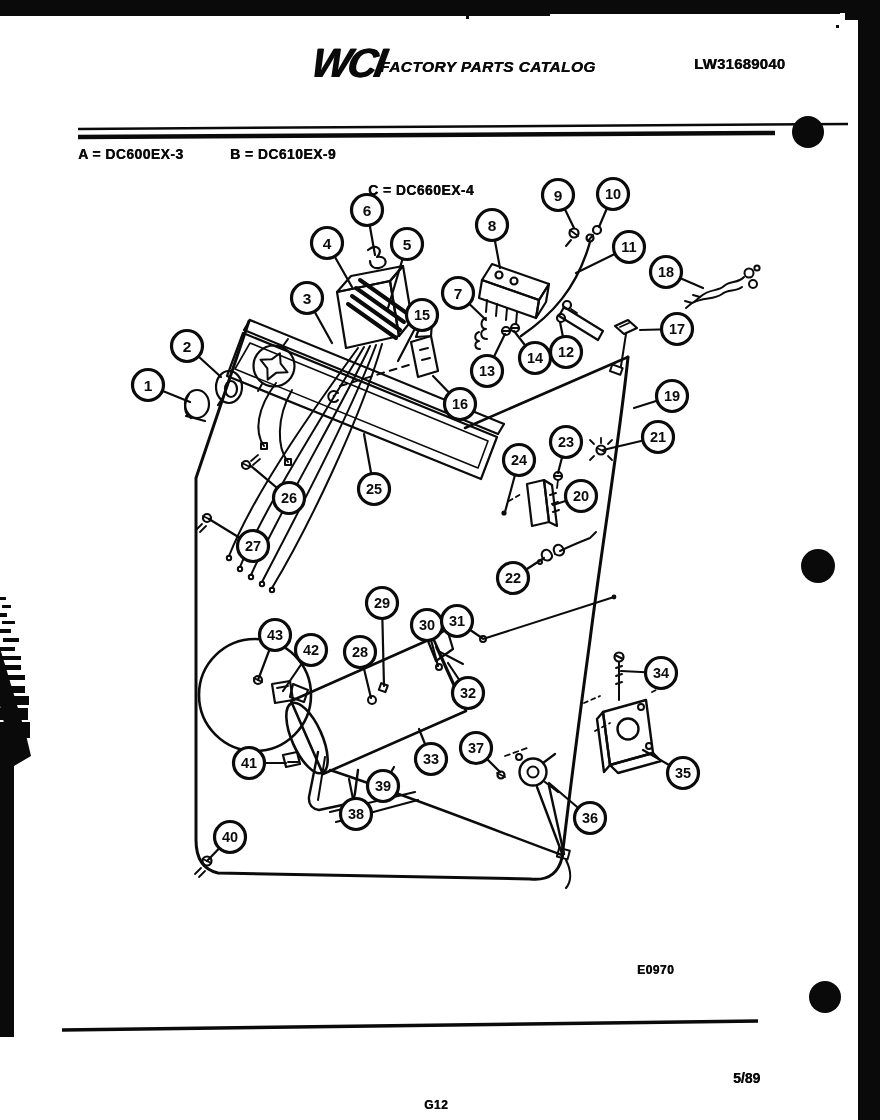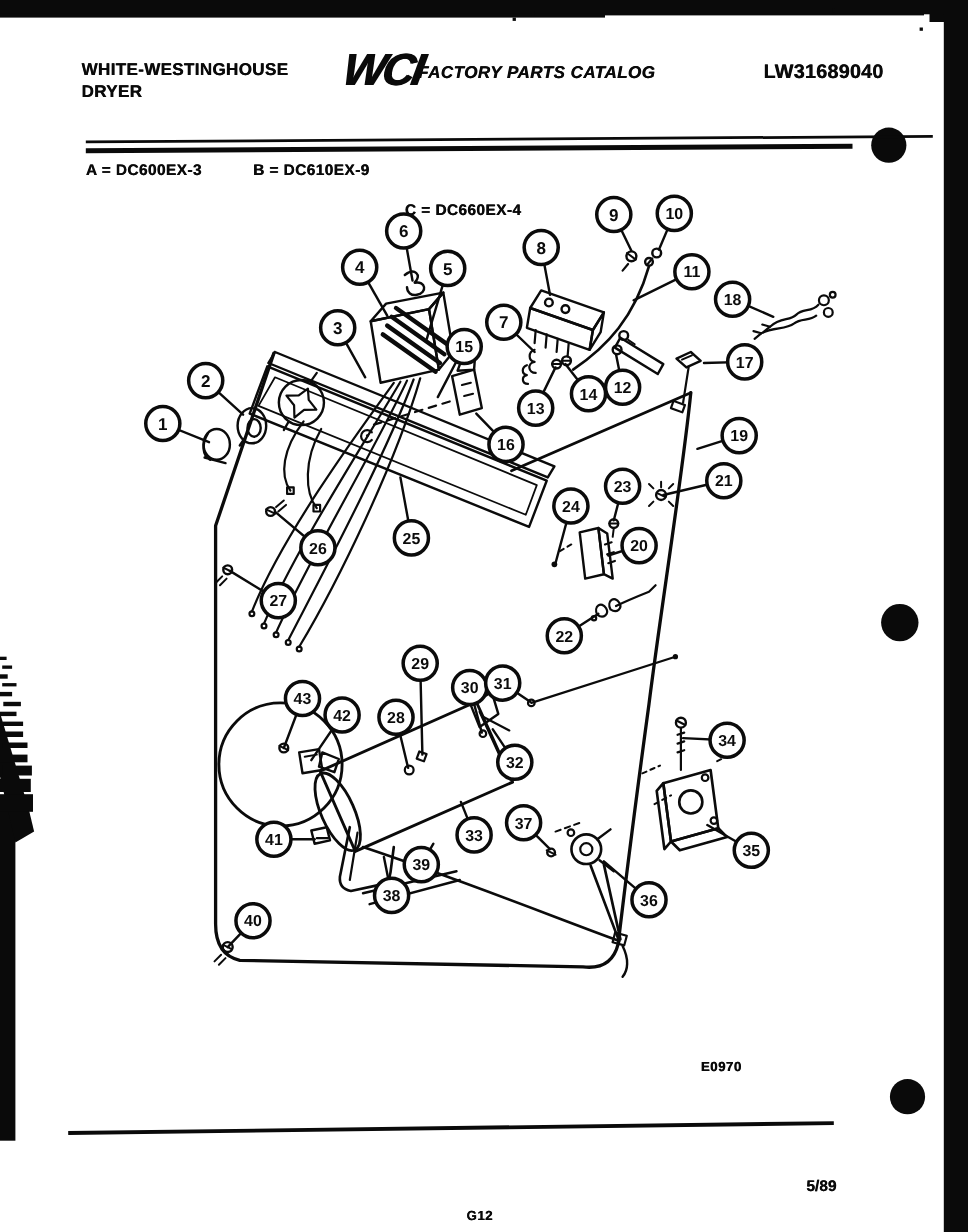--- a/index.html
+++ b/index.html
@@ -7,37 +7,33 @@
     position:relative;width:880px;height:1120px;margin:0 auto;
     background:#ffffff;overflow:hidden;
     font-family:"Liberation Sans",sans-serif;color:#0a0a0a;
   }
   .abs{position:absolute;}
   .txt{font-weight:bold;color:#0a0a0a;white-space:nowrap;text-shadow:.4px 0 0 currentColor;}
   .brand{left:74px;top:54px;font-size:15.5px;line-height:20px;letter-spacing:.3px;}
   .logo{left:312px;top:40px;font-size:41px;font-style:italic;font-weight:bold;
         letter-spacing:-3px;transform:skewX(-10deg);text-shadow:1px 0 0 currentColor;}
   .catalog-title{left:380px;top:58px;font-size:15.5px;letter-spacing:.4px;font-style:italic;}
-  .doc-number{left:694px;top:55px;font-size:18px;letter-spacing:.2px;}
+  .doc-number{left:694px;top:55px;font-size:15px;letter-spacing:.2px;}
   .model{top:146px;font-size:14px;letter-spacing:.4px;}
   .m-a{left:78px;} .m-b{left:230px;} .m-c{left:368px;margin-top:36px;}
   .diagram-code{left:637px;top:963px;font-size:12px;letter-spacing:.5px;}
   .page-number{left:424px;top:1098px;font-size:12px;letter-spacing:.5px;}
   .date-code{left:733px;top:1070px;font-size:14px;}
   svg{position:absolute;left:0;top:0;}
 </style>
 </head>
 <body>
 
 <div class="page">
 
-  <div class="abs txt brand">
-    <div>WHITE-WESTINGHOUSE</div>
-    <div>DRYER</div>
-  </div>
   <div class="abs txt logo">WCI</div>
   <div class="abs txt catalog-title">FACTORY PARTS CATALOG</div>
   <div class="abs txt doc-number">LW31689040</div>
 
   <div class="abs txt model m-a">A = DC600EX-3</div>
   <div class="abs txt model m-b">B = DC610EX-9</div>
   <div class="abs txt model m-c">C = DC660EX-4</div>
 
   <div class="abs txt diagram-code">E0970</div>
   <div class="abs txt page-number">G12</div>

